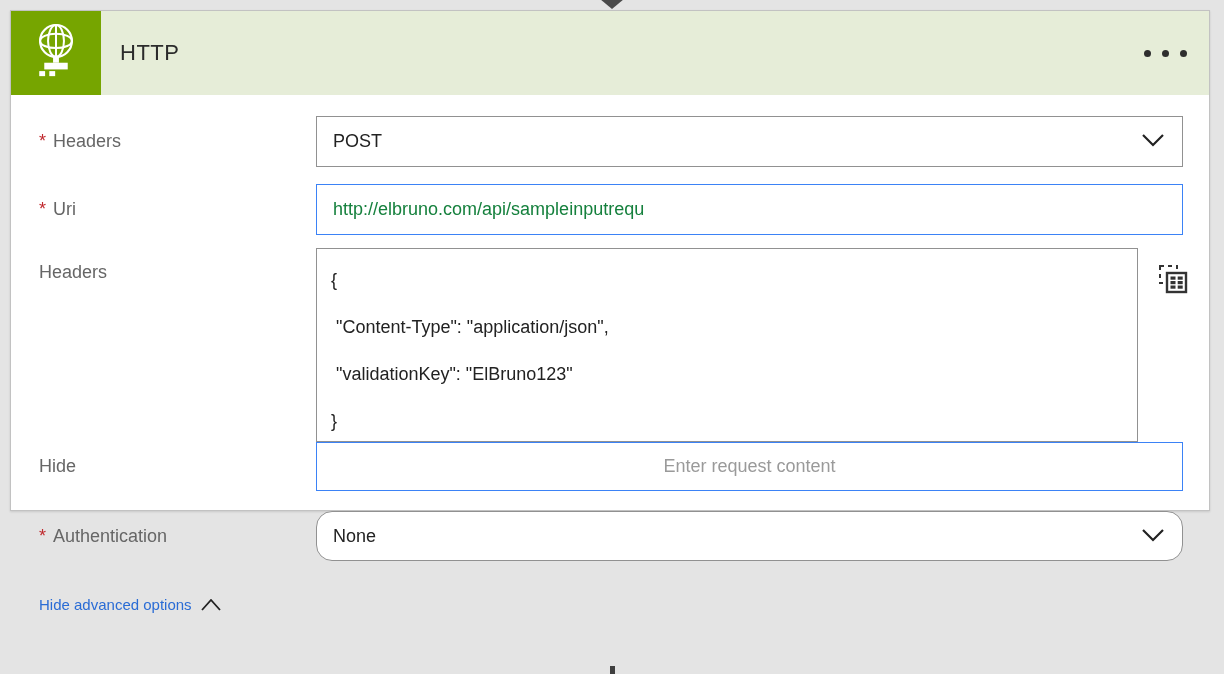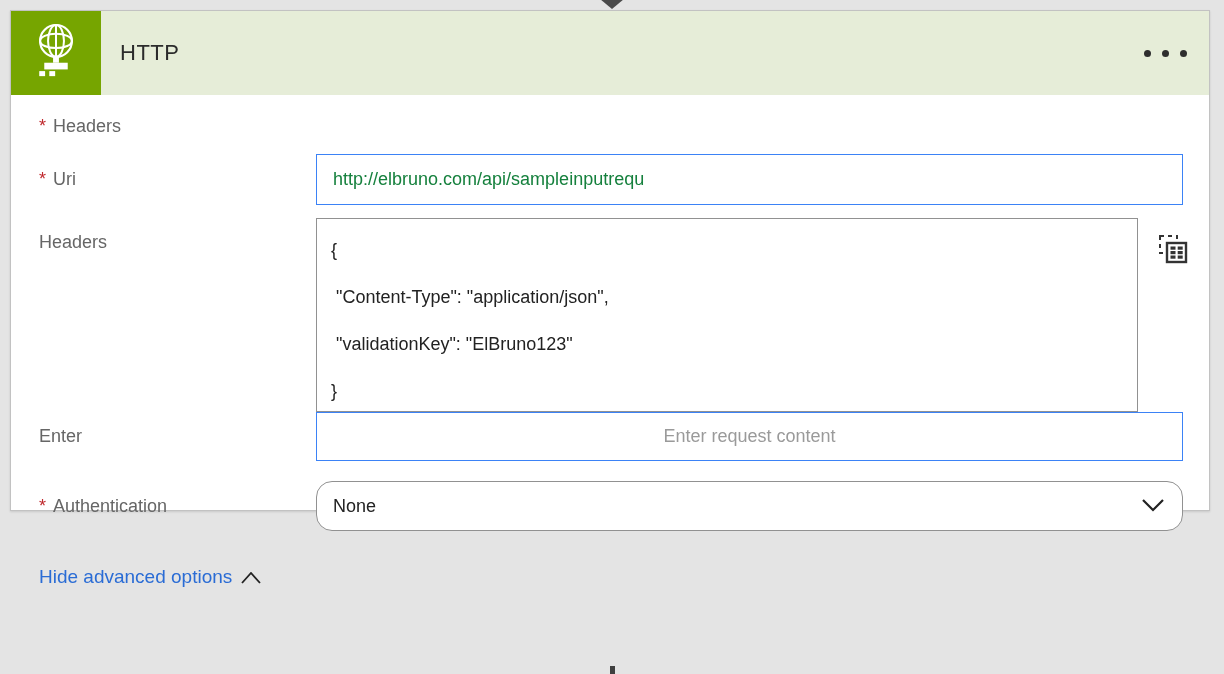--- a/index.html
+++ b/index.html
@@ -107,21 +107,21 @@
   .mode-toggle {
     margin-left: 20px; margin-top: 16px;
     width: 30px; height: 30px;
     background: none; border: none; padding: 0;
     cursor: pointer; flex: 0 0 auto;
   }
 
   .advanced-link {
     margin-top: 33px;
     display: inline-flex; align-items: center;
-    color: #2a6cd5; font-size: 19px;
+    color: #2a6cd5; font-size: 15px;
     cursor: pointer; text-decoration: none; justify-content: space-between;
   }
   .advanced-link .caret { margin-left: 9px; margin-top: 3px; }
 </style>
 </head>
 <body>
 
 <div class="arrow-top"></div>
 <div class="connector-bottom"></div>
 
@@ -149,20 +149,28 @@
       <span class="dot"></span>
     </div>
   </div>
 
   <div class="card-body">
 
     <div class="row row-method">
       <div class="field-label">
         <span class="req">*</span>
         <span>Headers</span>
+      </div>
+      <div class="combo">
+        <span>POST</span>
+        <span>
+          <svg width="22" height="13" viewBox="0 0 22 13" fill="none">
+            <polyline points="1,1 11,11 21,1" stroke="#222" stroke-width="2.2" fill="none"></polyline>
+          </svg>
+        </span>
       </div>
     </div>
 
     <div class="row row-uri">
       <div class="field-label">
         <span class="req">*</span>
         <span>Uri</span>
       </div>
       <input class="text-input" type="text" value="http://elbruno.com/api/sampleinputrequ" style="">
     </div>
@@ -186,21 +194,21 @@
             <rect x="19.7" y="17" width="5" height="3.2" fill="#333"></rect>
             <rect x="12.5" y="21.5" width="5" height="3.2" fill="#333"></rect>
             <rect x="19.7" y="21.5" width="5" height="3.2" fill="#333"></rect>
           </svg>
         </span>
       </button>
     </div>
 
     <div class="row row-body">
       <div class="field-label">
-        <span>Enter</span>
+        <span>Hide</span>
       </div>
       <input class="text-input" type="text" placeholder="Enter request content" style="">
     </div>
 
     <div class="row row-auth">
       <div class="field-label">
         <span class="req">*</span>
         <span>Authentication</span>
       </div>
       <div class="combo">

